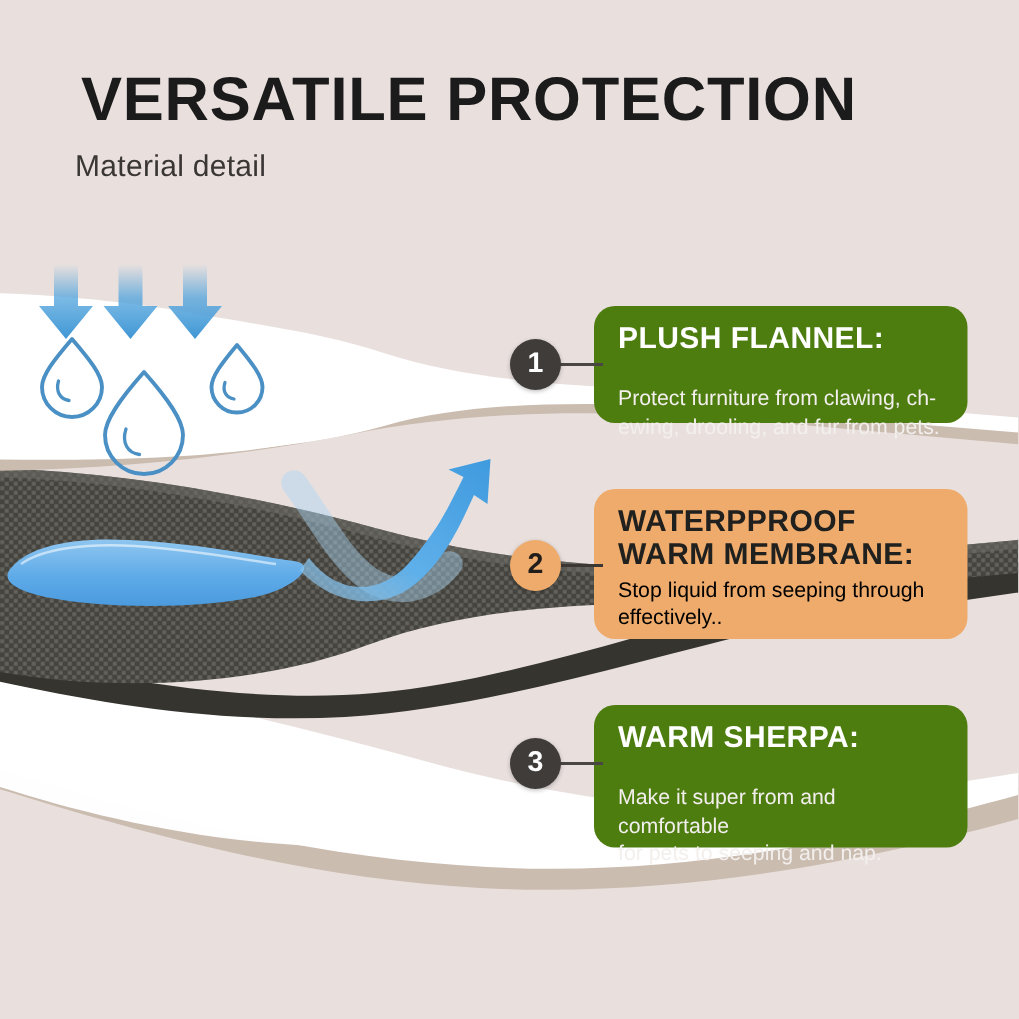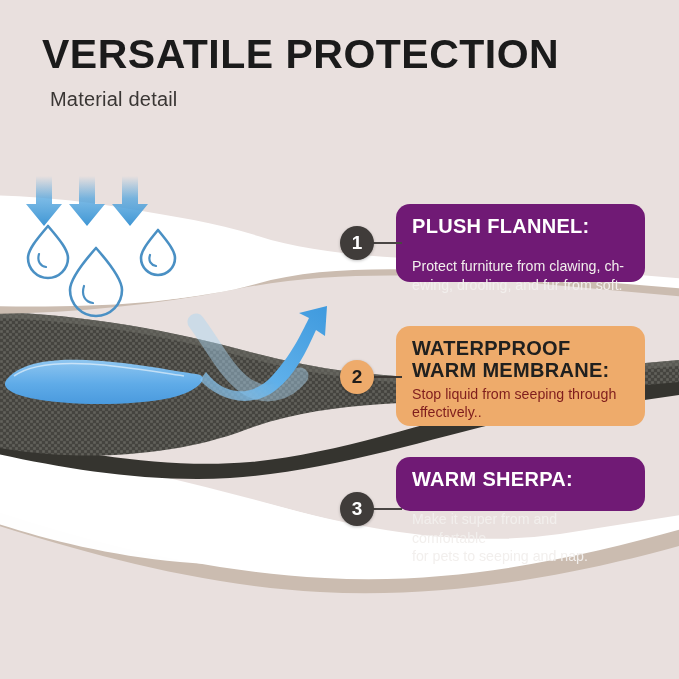--- a/index.html
+++ b/index.html
@@ -19,21 +19,21 @@
 
   
   .header { position: absolute; left: 42px; top: 34px; width: 600px; }
   .title {
     font-family: "Liberation Sans", "DejaVu Sans", sans-serif;
     font-size: 41px;
     font-weight: bold;
     letter-spacing: 0.5px;
     color: #1b1b1b;
     line-height: 1.0;
-    margin: 0;
+    margin: 12px;
     white-space: nowrap;
   }
   .subtitle {
     font-size: 20px;
     font-weight: normal;
     color: #3a3634;
     margin: 13px 0 0 8px;
     letter-spacing: 0.2px;
   }
 
@@ -44,41 +44,41 @@
     width: 679px; height: 679px;
   }
 
   
   .callout {
     position: absolute;
     border-radius: 14px;
     box-sizing: border-box;
     padding: 11px 14px 12px 16px;
   }
-  .callout.dark { background: #701a75; }
+  .callout.dark { background: #4d7c0f; }
   .callout.orange { background: #eeab6b; }
 
   .callout-title {
     font-size: 20px;
     font-weight: bold;
     letter-spacing: 0.3px;
     line-height: 1.12;
     margin: 0 0 2px 0;
   }
   .callout.dark .callout-title { color: #ffffff; }
   .callout.orange .callout-title { color: #20201f; }
 
   .callout-body {
     font-size: 14.2px;
     font-weight: normal;
     line-height: 1.3;
     margin: 3px 0 0 0;
   }
   .callout.dark .callout-body { color: #f2efed; margin-top: 20px; }
-  .callout.orange .callout-body { color: #7f1d1d; }
+  .callout.orange .callout-body { color: #000000; }
 
   
   .badge {
     position: absolute;
     width: 34px; height: 34px;
     border-radius: 50%;
     display: flex;
     align-items: center;
     justify-content: center;
     font-size: 19px;
@@ -228,36 +228,36 @@
     <span>2</span>
   </div>
   <div class="badge dark" style="left:340px; top:492px;">
     <span>3</span>
   </div>
 
   <div class="callout dark" style="left:396px; top:204px; width:249px; height:78px;">
     <div class="callout-title">PLUSH FLANNEL:</div>
     <div class="callout-body">
       <span>Protect furniture from clawing, ch-</span><br>
-      <span>ewing, drooling, and fur from soft.</span>
+      <span>ewing, drooling, and fur from pets.</span>
     </div>
   </div>
 
   <div class="callout orange" style="left:396px; top:326px; width:249px; height:100px;">
     <div class="callout-title">
       <span>WATERPPROOF</span><br>
       <span>WARM MEMBRANE:</span>
     </div>
     <div class="callout-body">
       <span>Stop liquid from seeping through</span><br>
       <span>effectively..</span>
     </div>
   </div>
 
-  <div class="callout dark" style="left:396px; top:457px; width:249px; height:54px;">
+  <div class="callout dark" style="left:396px; top:470px; width:249px; height:95px;">
     <div class="callout-title">WARM SHERPA:</div>
     <div class="callout-body">
       <span>Make it super from and comfortable</span><br>
       <span>for pets to seeping and nap.</span>
     </div>
   </div>
 
 </div>
 
 </body></html>

